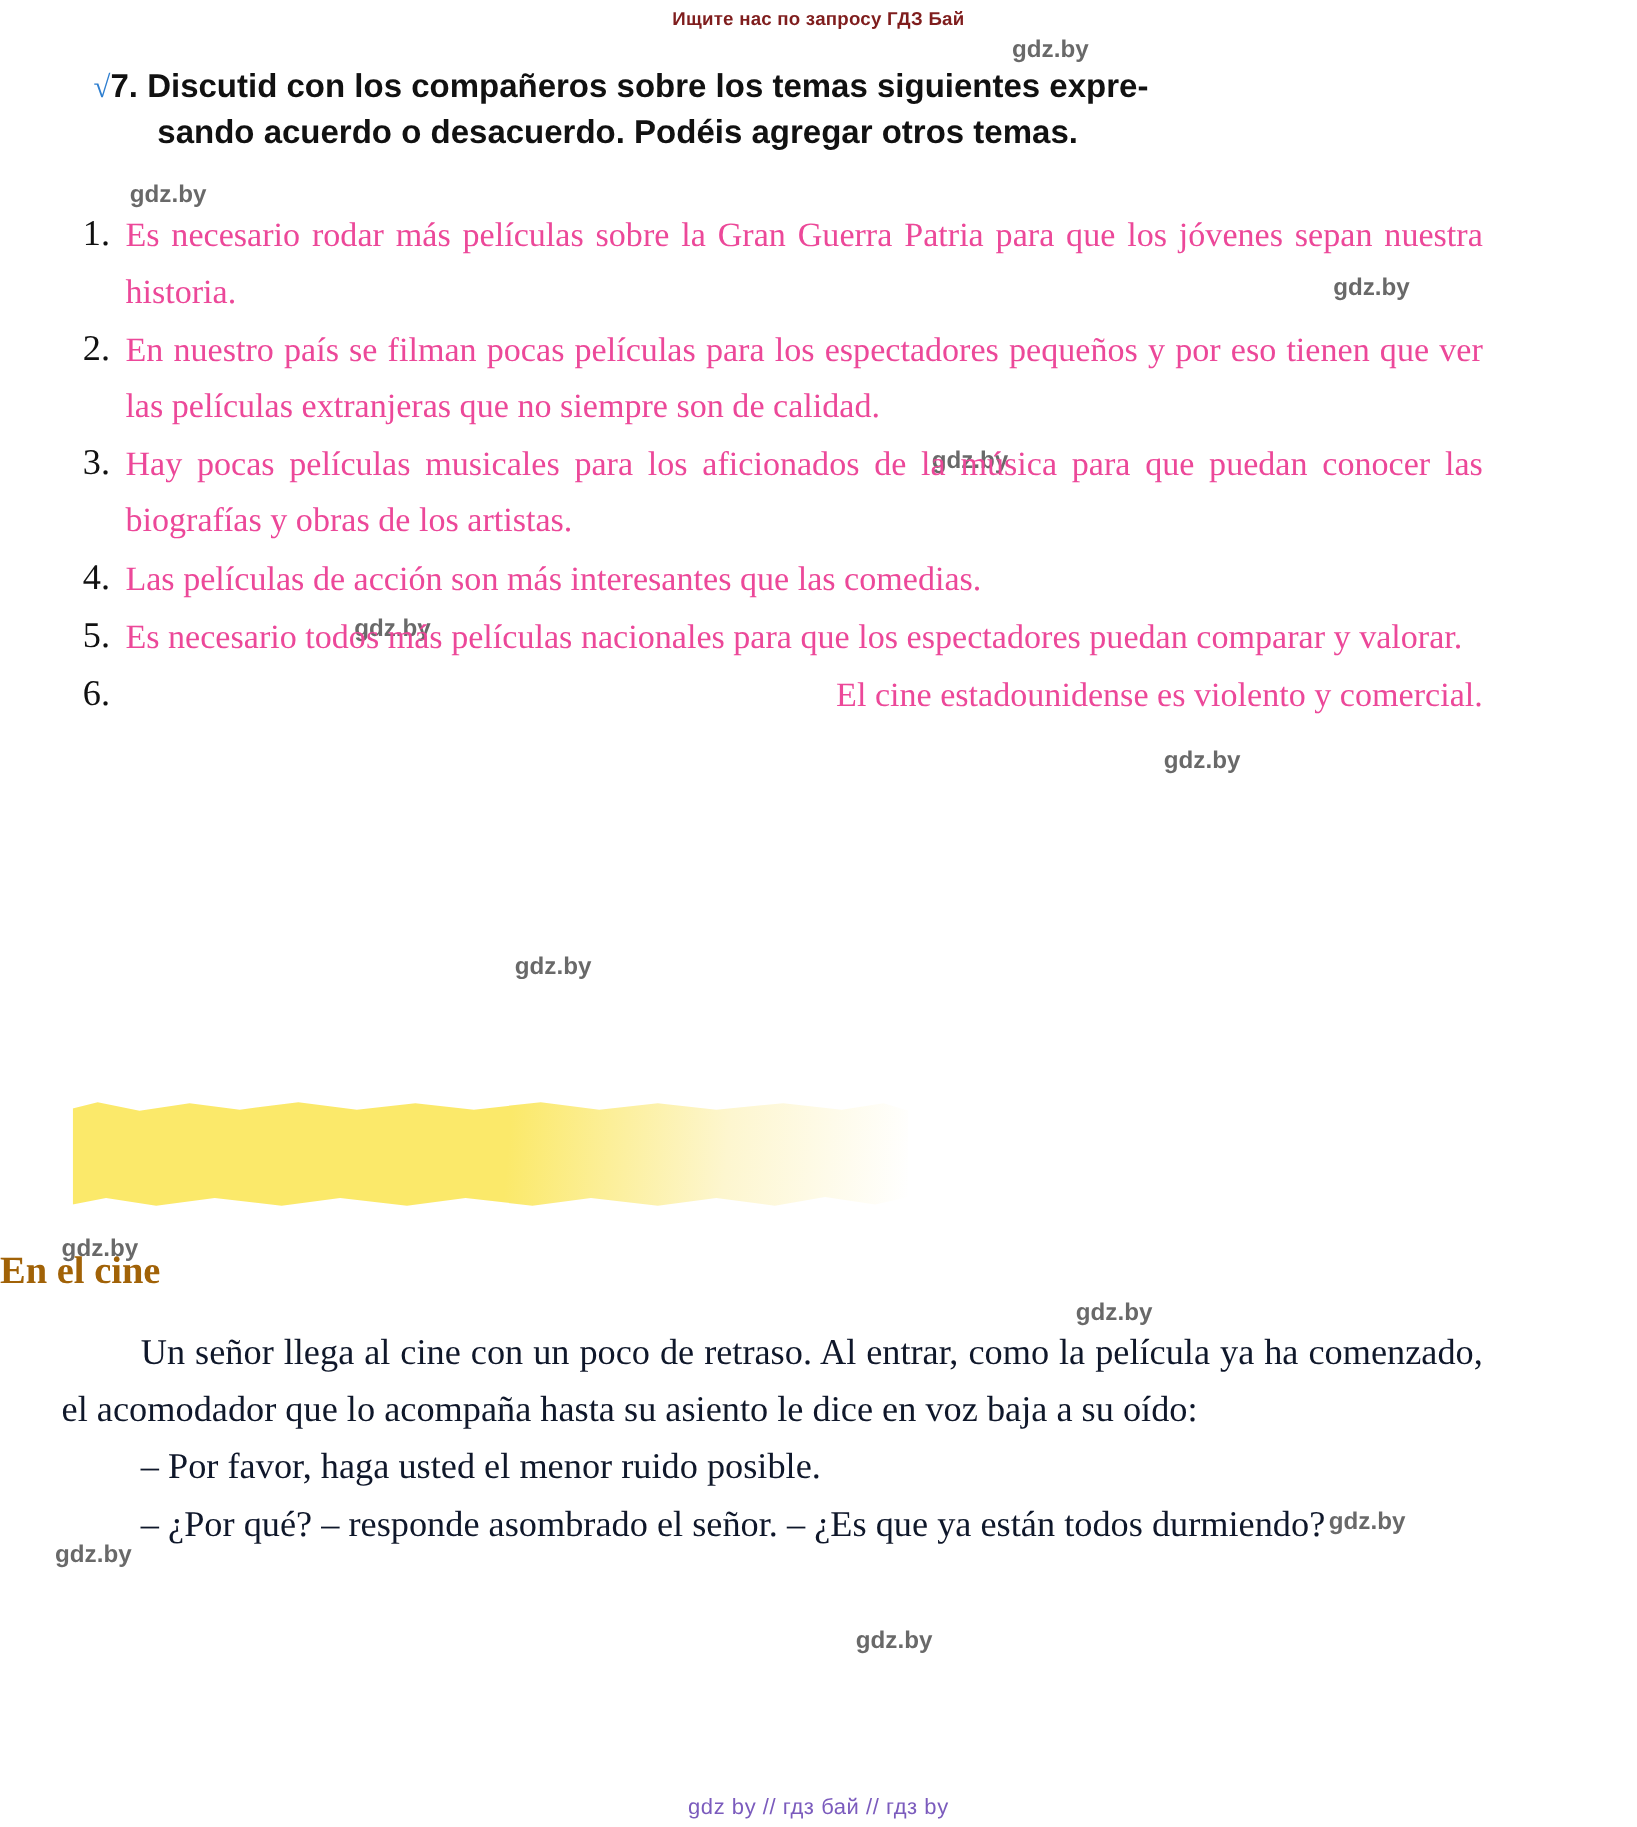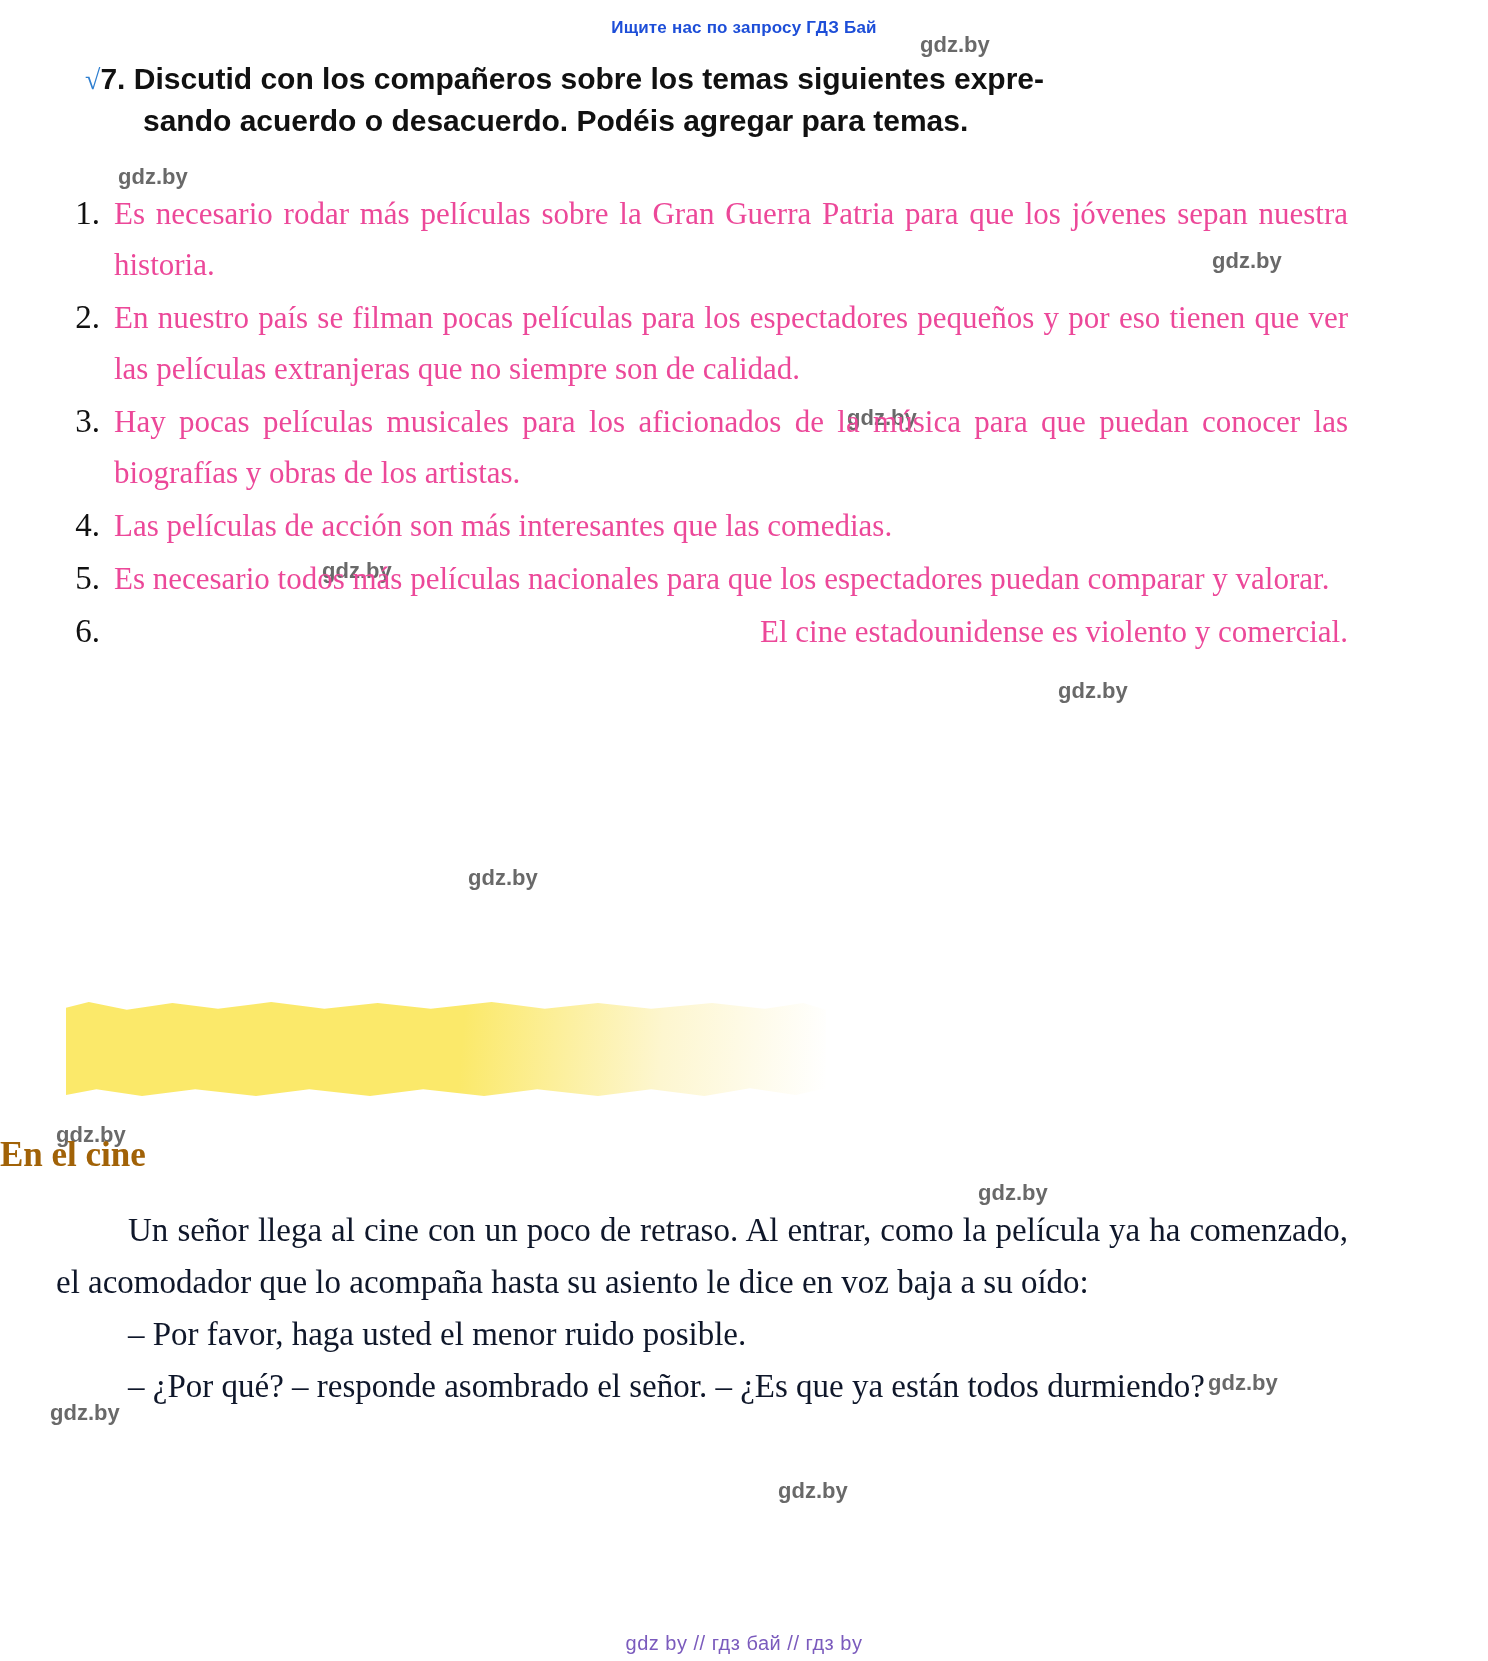--- a/index.html
+++ b/index.html
@@ -14,22 +14,22 @@
   }
 
   
   .top-banner {
     position: absolute;
     top: 0; left: 0; right: 0;
     text-align: center;
     font-family: "Liberation Sans", sans-serif;
     font-weight: bold;
     font-size: 17px;
-    color: #1d4ed8;
-    padding-top: 18px;
+    color: #7f1d1d;
+    padding-top: 8px;
     letter-spacing: 0.2px;
   }
 
   
   .wm {
     position: absolute;
     font-family: "Liberation Sans", sans-serif;
     font-weight: bold;
     font-size: 22px;
     color: #4f4f4f;
@@ -180,21 +180,21 @@
 <div class="wm" style="top:1180px; left:978px;">gdz.by</div>
 <div class="wm" style="top:1370px; left:1208px;">gdz.by</div>
 <div class="wm" style="top:1400px; left:50px;">gdz.by</div>
 <div class="wm" style="top:1478px; left:778px;">gdz.by</div>
 
 <div class="task">
   <div class="task-line">
     <span class="check">√</span><span class="task-num">7.</span>
     <span>Discutid con los compañeros sobre los temas siguientes expre-</span>
   </div>
-  <div class="task-line task-indent">sando acuerdo o desacuerdo. Podéis agregar para temas.</div>
+  <div class="task-line task-indent">sando acuerdo o desacuerdo. Podéis agregar otros temas.</div>
 </div>
 
 <div class="list">
   <div class="li">
     <div class="li-num">1.</div>
     <div class="li-text">Es necesario rodar más películas sobre la Gran Guerra Patria para que los jóvenes sepan nuestra historia.</div>
   </div>
   <div class="li">
     <div class="li-num">2.</div>
     <div class="li-text">En nuestro país se filman pocas películas para los espectadores pequeños y por eso tienen que ver las películas extranjeras que no siempre son de calidad.</div>

